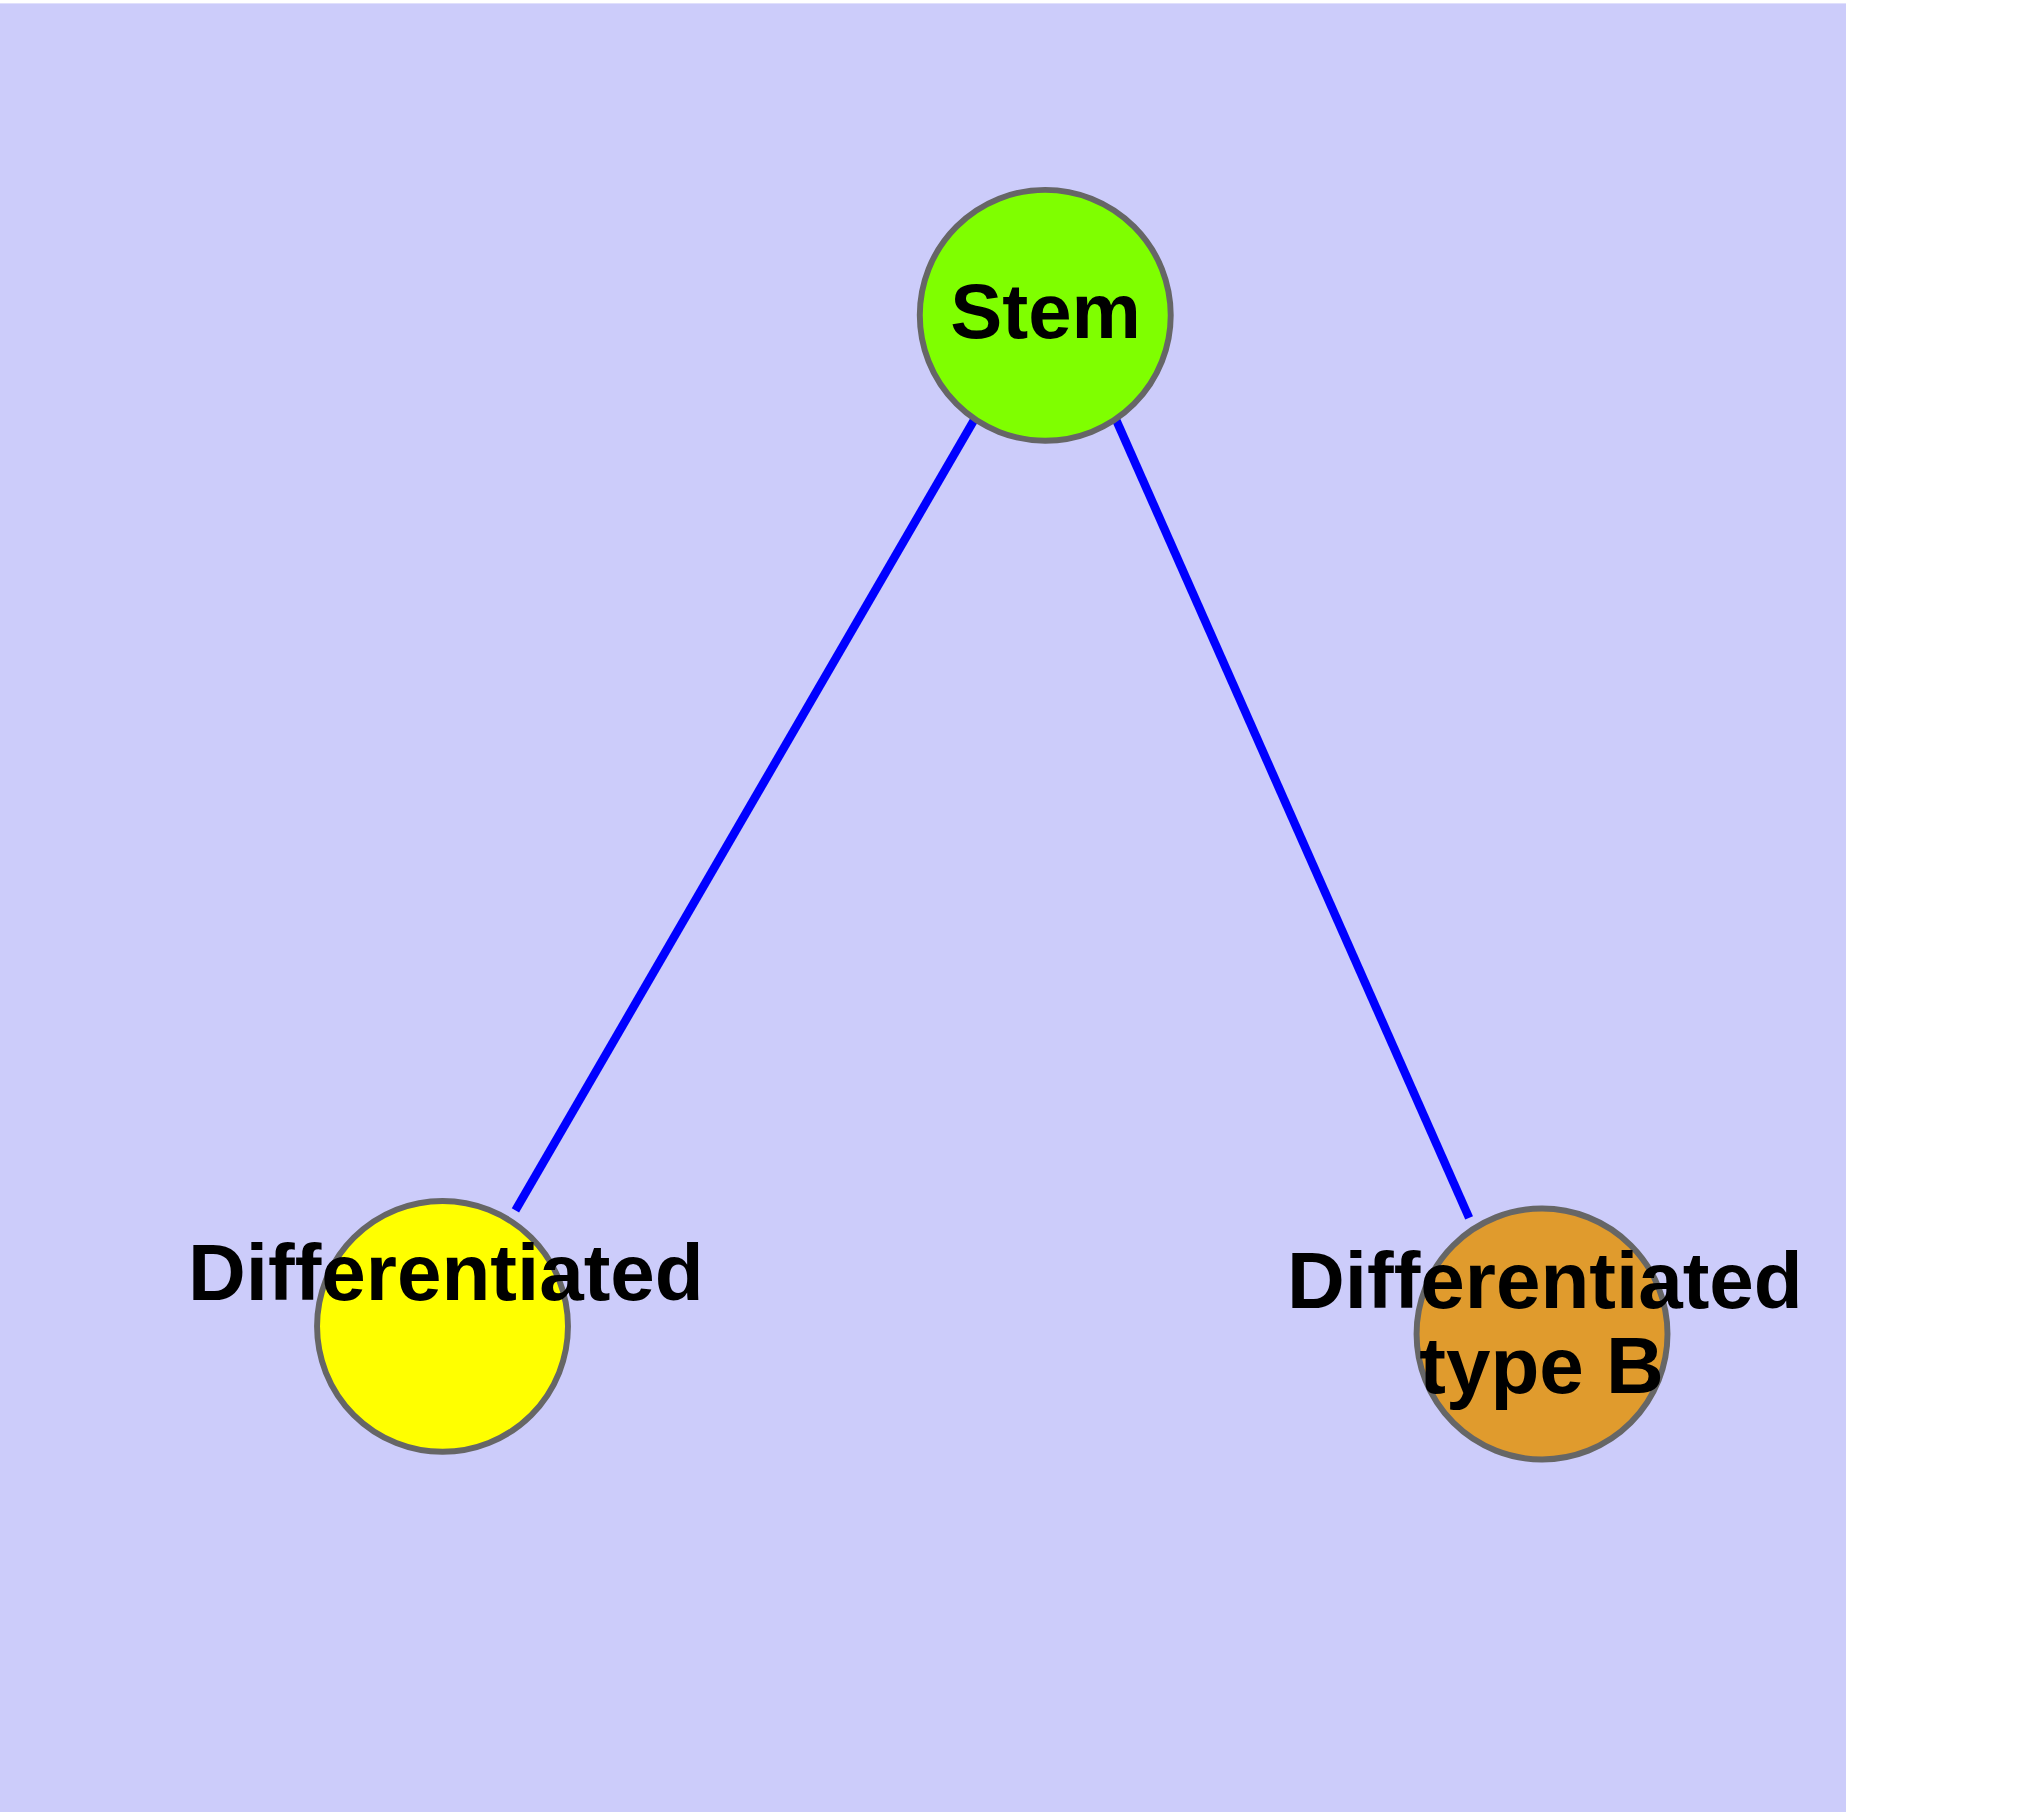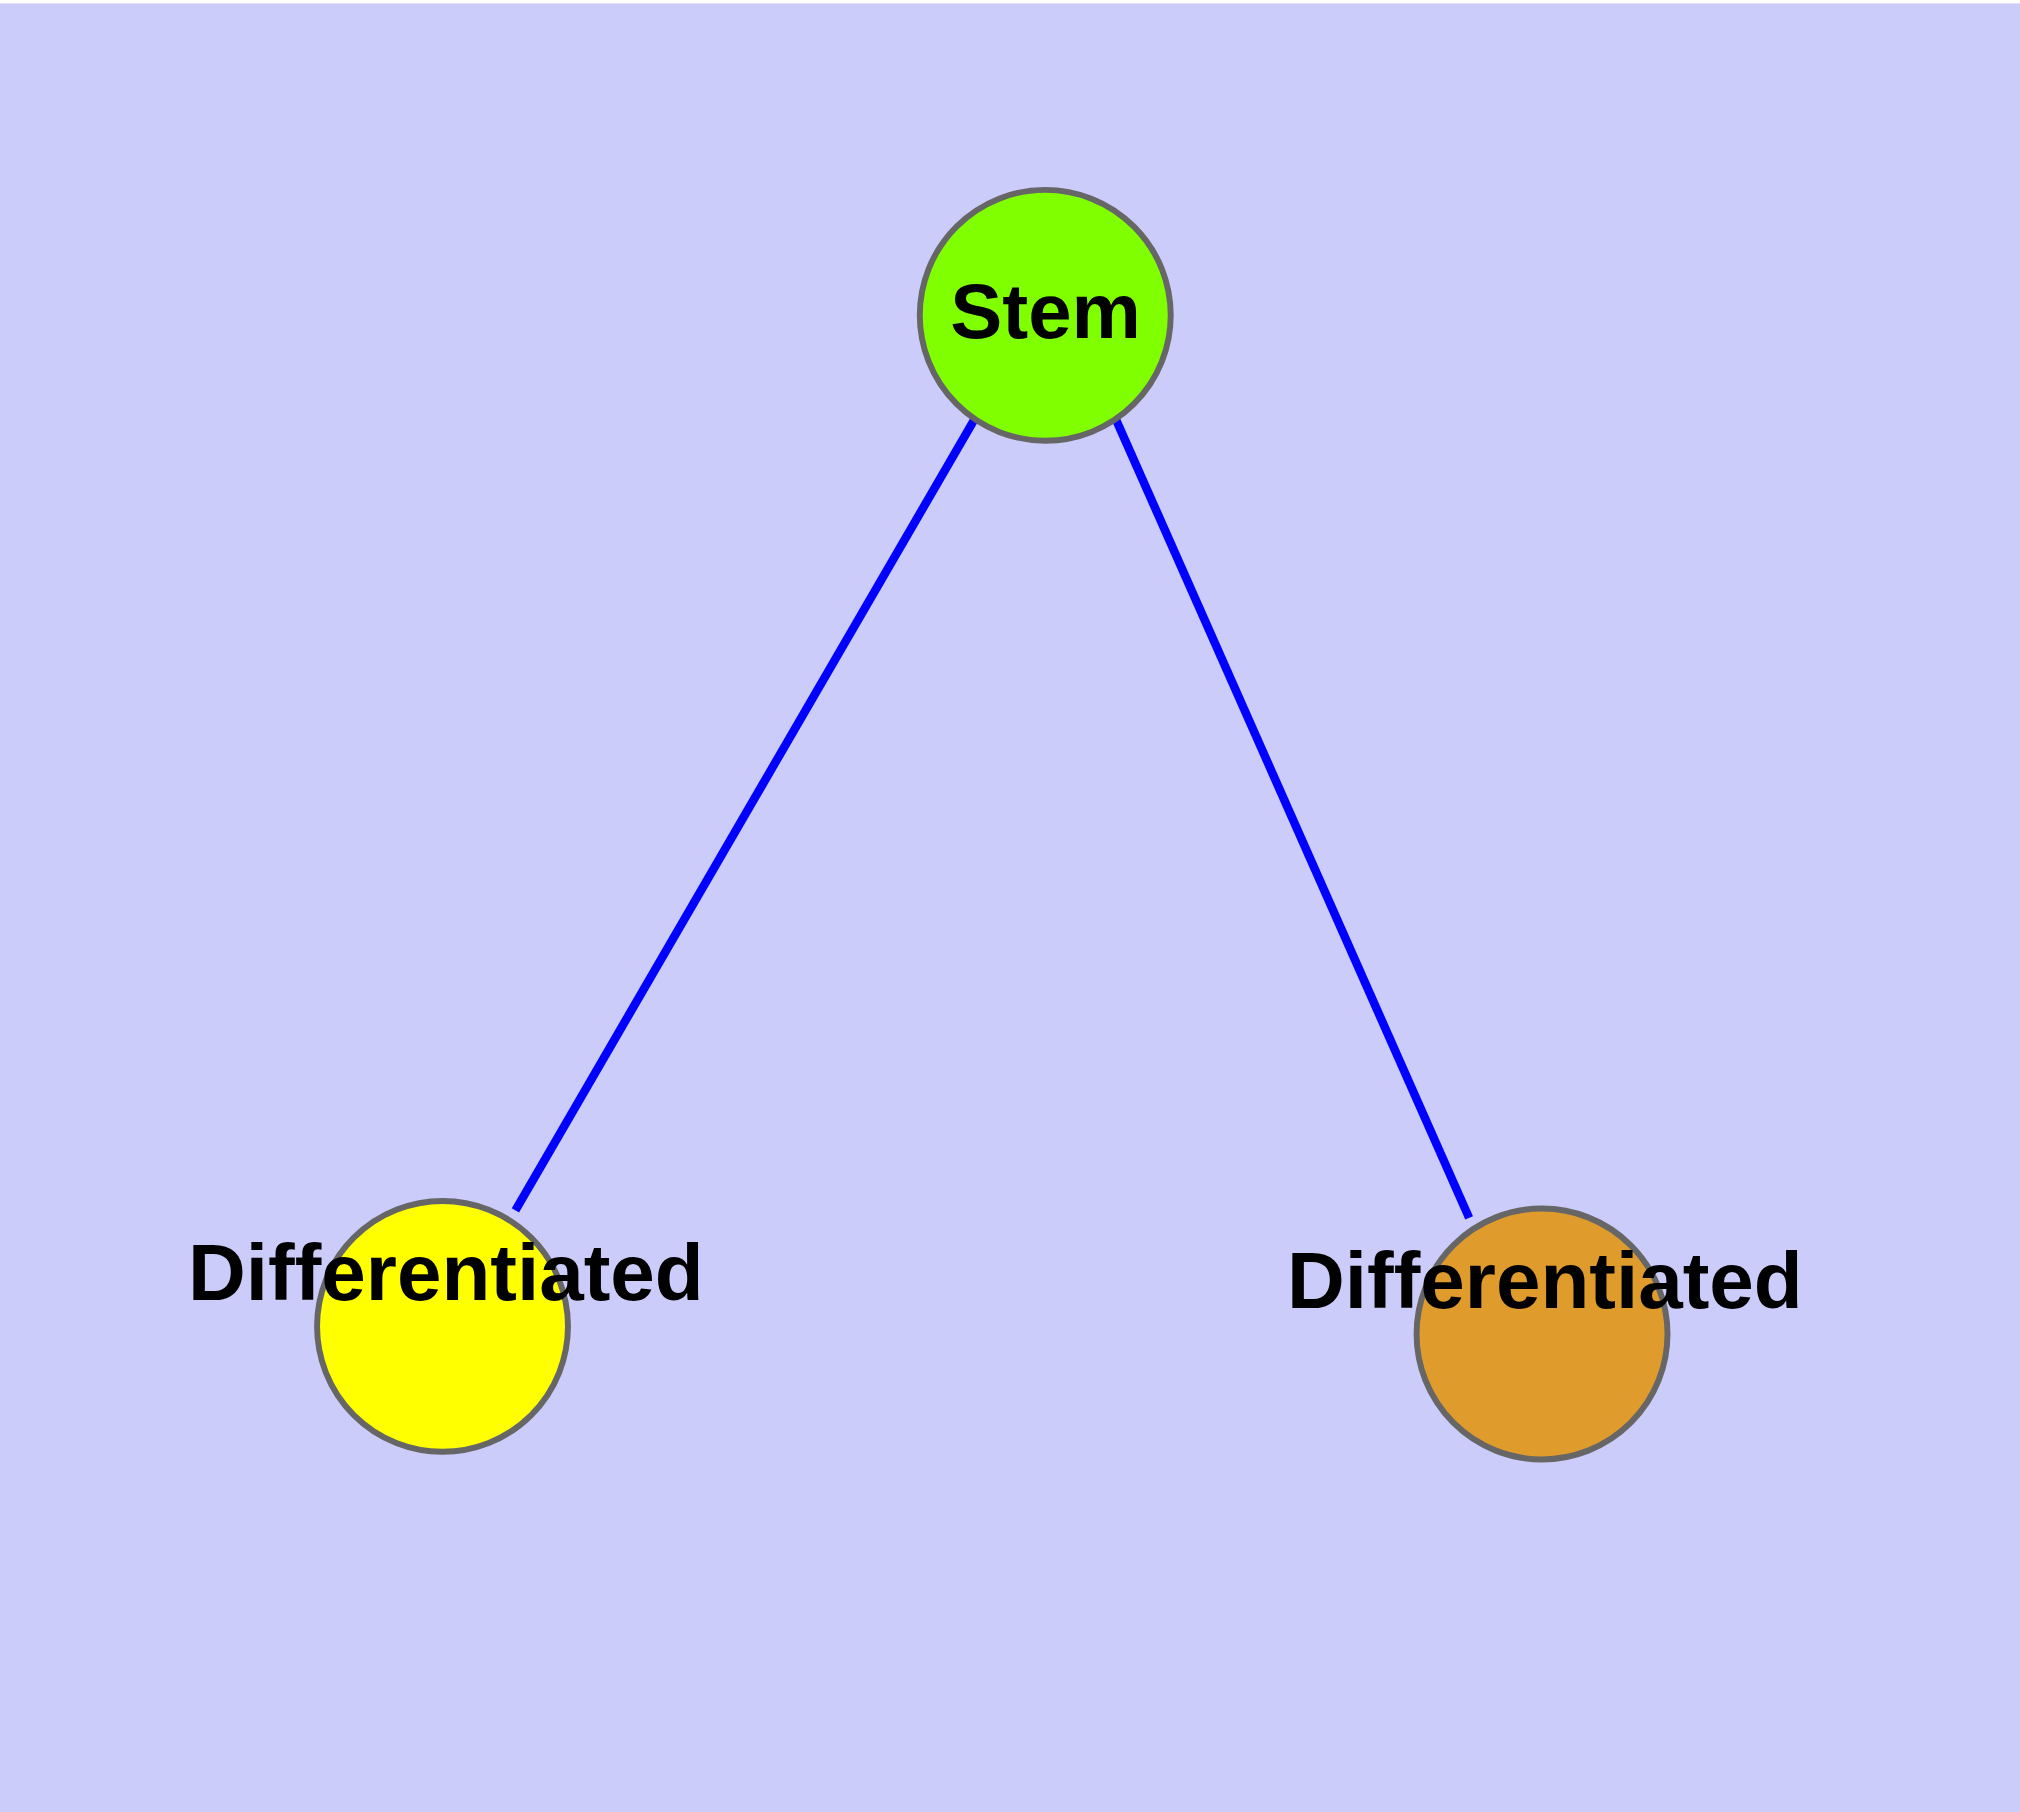--- a/index.html
+++ b/index.html
@@ -3,21 +3,21 @@
 <meta charset="utf-8">
 <title>Cell Differentiation Graph</title>
 <style>
   html, body {
     margin: 0;
     padding: 0;
     background: #ffffff;
   }
   #canvas {
     position: relative;
-    width: 2020px;
+    width: 1846px;
     height: 1812px;
     overflow: hidden;
     background: #ffffff;
     font-family: "Liberation Sans", "DejaVu Sans", sans-serif;
   }
   #graph-svg {
     position: absolute;
     left: 0;
     top: 0;
     width: 2021px;
@@ -71,16 +71,16 @@
       <circle id="node-stem" cx="1233" cy="372" r="148" fill="#7fff00" stroke="#666666" stroke-width="7"></circle>
       <circle id="node-diff-a" cx="522" cy="1565" r="148" fill="#ffff00" stroke="#666666" stroke-width="7"></circle>
       <circle id="node-diff-b" cx="1819" cy="1574" r="148" fill="#e09b2d" stroke="#666666" stroke-width="7"></circle>
     </g>
   </svg>
 
   <div class="node-label" id="label-stem" style="color: rgb(0, 0, 0);">Stem</div>
 
   <div class="node-label" id="label-typea" style="color: rgb(0, 0, 0);"><span>Differentiated</span><br></div>
 
-  <div class="node-label" id="label-typeb" style="color: rgb(0, 0, 0);"><span>Differentiated</span><br></div>
+  <div class="node-label" id="label-typeb" style="color: rgb(0, 0, 0);"><span>Differentiated</span><br><span>type B</span></div>
 
 </div>
 
 
 </body></html>

